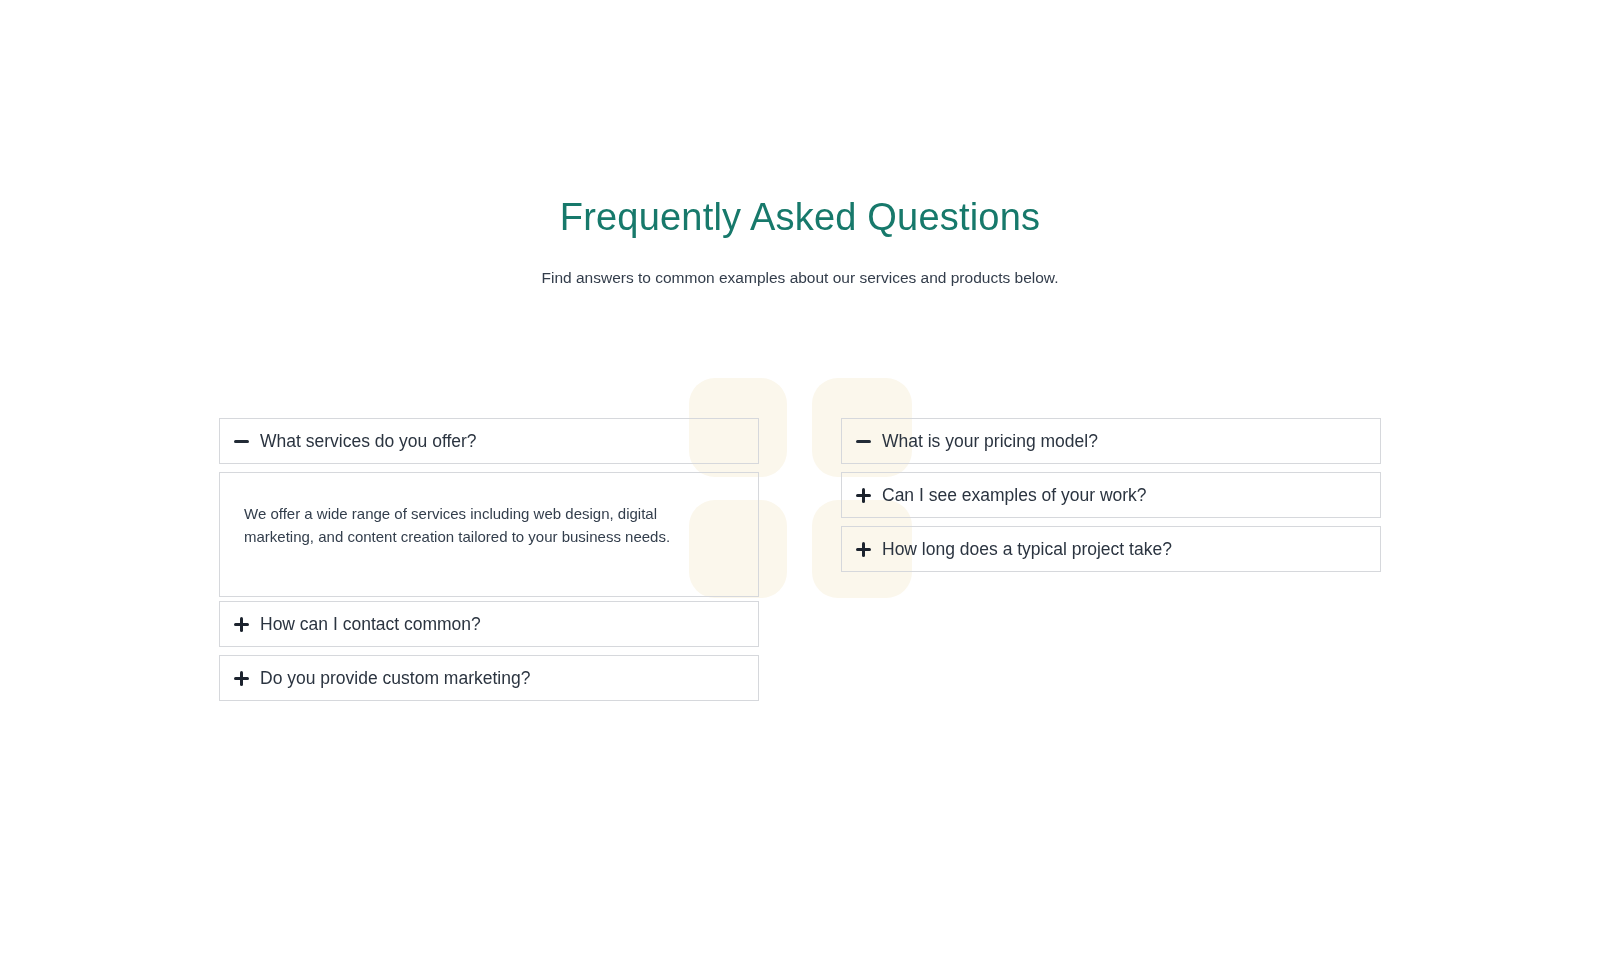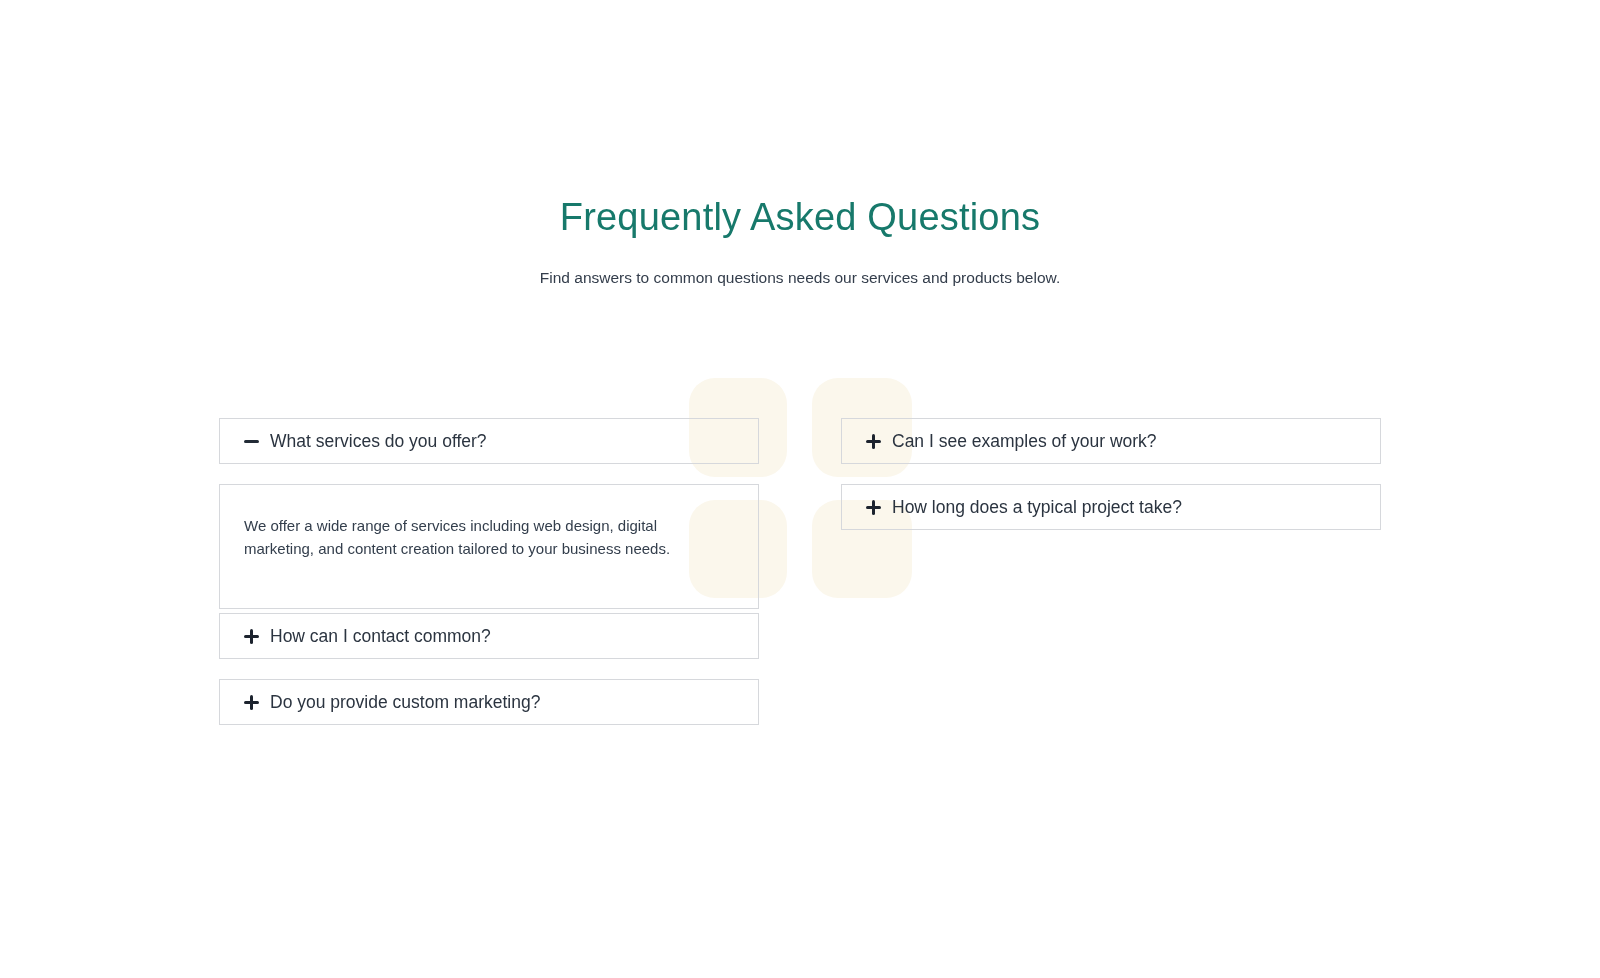--- a/index.html
+++ b/index.html
@@ -40,22 +40,22 @@
     z-index: 1;
   }
   .faq-col { width: 540px; }
 
   .acc-header {
     box-sizing: border-box;
     height: 46px;
     border: 1px solid #d6d8dc;
     background: transparent;
     display: flex; align-items: center;
-    padding: 0 16px 0 24px;
-    margin-bottom: 20px;
+    padding: 0 16px 0 14px;
+    margin-bottom: 8px;
     cursor: pointer;
   }
   .acc-question {
     margin-left: 10px;
     font-size: 17.5px;
     color: #2b3440;
     white-space: nowrap;
   }
 
   .icon-box {
@@ -92,21 +92,21 @@
     max-width: 472px;
     font-size: 15px;
     line-height: 22.5px;
     color: #333e4c;
   }
 </style>
 </head>
 <body>
 
 <h1 class="page-title">Frequently Asked Questions</h1>
-<div class="page-subtitle">Find answers to common questions needs our services and products below.</div>
+<div class="page-subtitle">Find answers to common examples about our services and products below.</div>
 
 <div class="decor s1"></div>
 <div class="decor s2"></div>
 <div class="decor s3"></div>
 <div class="decor s4"></div>
 
 <div class="faq-grid">
 
   <div class="faq-col">
 
@@ -125,20 +125,24 @@
 
     <div class="acc-header">
       <span class="icon-box icon-plus"></span>
       <span class="acc-question">Do you provide custom marketing?</span>
     </div>
 
   </div>
 
   <div class="faq-col">
 
+    <div class="acc-header">
+      <span class="icon-box icon-minus"></span>
+      <span class="acc-question">What is your pricing model?</span>
+    </div>
 
     <div class="acc-header">
       <span class="icon-box icon-plus"></span>
       <span class="acc-question">Can I see examples of your work?</span>
     </div>
 
     <div class="acc-header">
       <span class="icon-box icon-plus"></span>
       <span class="acc-question">How long does a typical project take?</span>
     </div>

